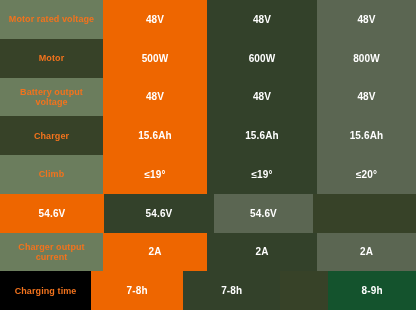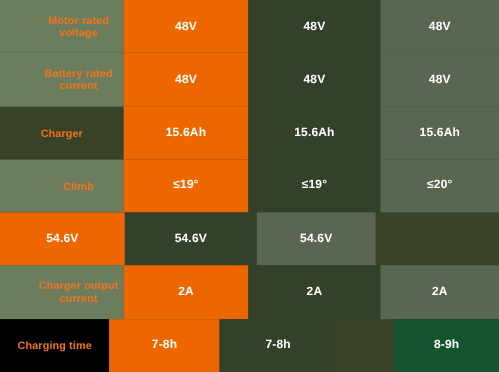--- a/index.html
+++ b/index.html
@@ -40,21 +40,21 @@
   .col-v1    { width: 104px; }
   .col-v2    { width: 110px; }
   .col-v3    { width: 99px; }
 
   
   .col-label {
     font-size: 9px;
     font-weight: bold;
     letter-spacing: 0.1px;
   }
-  .spec-row.band-light .col-label { background: #6b7d5d; padding-left: 32px; }
+  .spec-row.band-light .col-label { background: #6b7d5d; }
   .spec-row.band-dark  .col-label { background: #374228; }
 
   
   .col-v1 { background: #ee6600; }
   .col-v2 { background: #33412a; }
   .col-v3 { background: #5b6652; }
 
   .col-v1, .col-v2, .col-v3 {
     font-size: 10px;
     font-weight: bold;
@@ -66,23 +66,29 @@
 
 <div id="spec-table">
 
   <div class="spec-row band-light">
     <div class="cell col-label" style="color: rgb(242, 115, 29); background: rgb(107, 125, 93);">Motor rated voltage</div>
     <div class="cell col-v1" style="color: rgb(255, 255, 255); background: rgb(238, 102, 0);">48V</div>
     <div class="cell col-v2" style="color: rgb(255, 255, 255); background: rgb(51, 65, 42);">48V</div>
     <div class="cell col-v3" style="color: rgb(255, 255, 255); background: rgb(91, 102, 82);">48V</div>
   </div>
 
+  <div class="spec-row band-dark">
+    <div class="cell col-label" style="color: rgb(242, 115, 29); background: rgb(55, 66, 40);">Motor</div>
+    <div class="cell col-v1" style="color: rgb(255, 255, 255); background: rgb(238, 102, 0);">500W</div>
+    <div class="cell col-v2" style="color: rgb(255, 255, 255); background: rgb(51, 65, 42);">600W</div>
+    <div class="cell col-v3" style="color: rgb(255, 255, 255); background: rgb(91, 102, 82);">800W</div>
+  </div>
 
   <div class="spec-row band-light">
-    <div class="cell col-label" style="color: rgb(242, 115, 29); background: rgb(107, 125, 93);">Battery rated current</div>
+    <div class="cell col-label" style="color: rgb(242, 115, 29); background: rgb(107, 125, 93);">Battery output voltage</div>
     <div class="cell col-v1" style="color: rgb(255, 255, 255); background: rgb(238, 102, 0);">48V</div>
     <div class="cell col-v2" style="color: rgb(255, 255, 255); background: rgb(51, 65, 42);">48V</div>
     <div class="cell col-v3" style="color: rgb(255, 255, 255); background: rgb(91, 102, 82);">48V</div>
   </div>
 
   <div class="spec-row band-dark">
     <div class="cell col-label" style="color: rgb(242, 115, 29); background: rgb(55, 66, 40);">Charger</div>
     <div class="cell col-v1" style="color: rgb(255, 255, 255); background: rgb(238, 102, 0);">15.6Ah</div>
     <div class="cell col-v2" style="color: rgb(255, 255, 255); background: rgb(51, 65, 42);">15.6Ah</div>
     <div class="cell col-v3" style="color: rgb(255, 255, 255); background: rgb(91, 102, 82);">15.6Ah</div>

